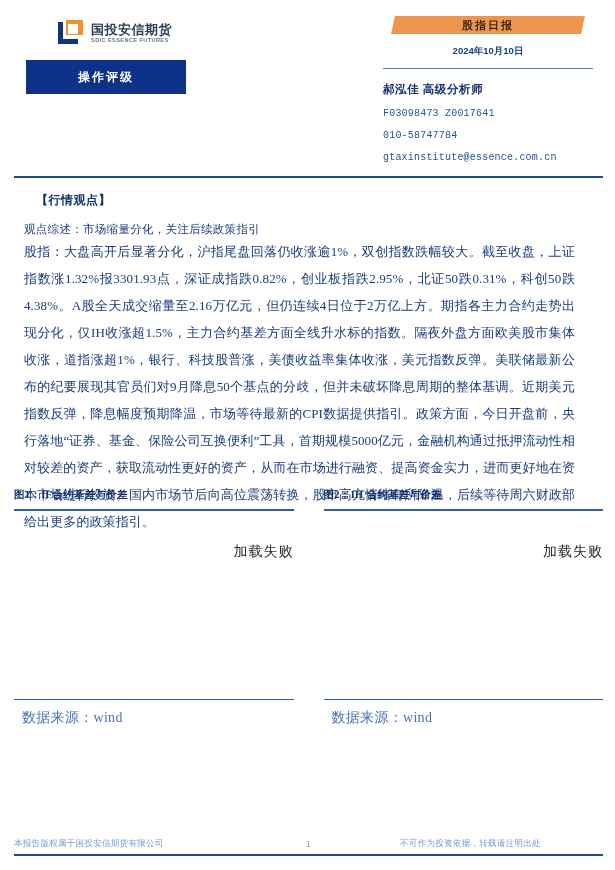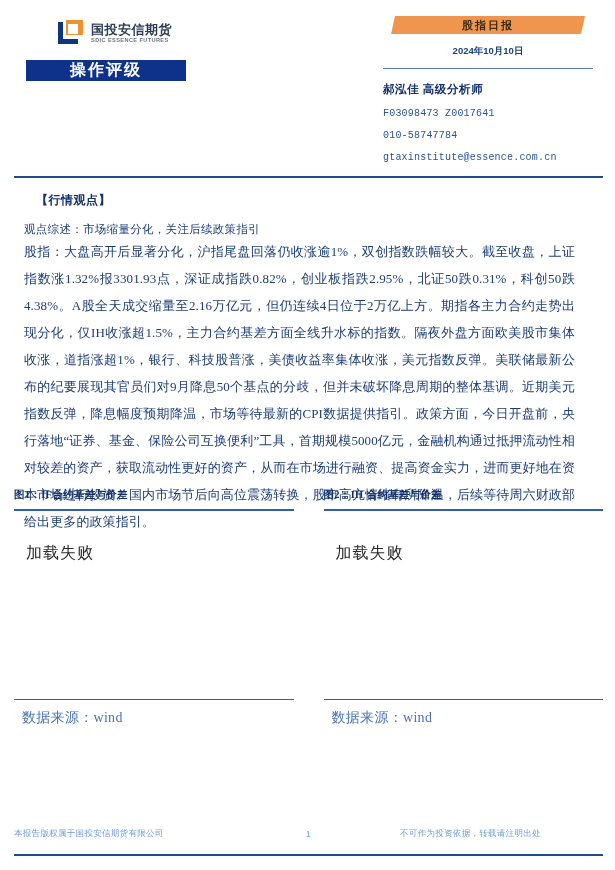--- a/index.html
+++ b/index.html
@@ -81,24 +81,24 @@
     font-size: 5.6px;
     font-weight: bold;
     color: #6b7482;
     letter-spacing: 0.4px;
     display: block;
     margin-top: 2px;
   }
   .rating-bar {
     margin-top: 12px;
     width: 160px;
-    height: 21px;
+    height: 34px;
     background: #0e3289;
     color: #ffffff;
-    font-size: 16px;
+    font-size: 12px;
     font-weight: bold;
     letter-spacing: 2px;
     display: flex;
     align-items: center;
     justify-content: center;
   }
   .rating-row {
     margin-top: 12px;
     display: flex;
     align-items: center;
@@ -223,24 +223,24 @@
   .fig-title-rule {
     height: 1.6px;
     background: #2f5fa5;
   }
   .fig-body {
     height: 188px;
     position: relative;
   }
   .fig-placeholder {
     position: absolute;
-    left: 12px; right: 0;
+    left: 18px; right: 0;
     top: 32px;
-    text-align: left;
-    font-size: 16px;
+    text-align: right;
+    font-size: 14px;
     color: #2b2b2b;
     letter-spacing: 1px;
   }
   .fig-foot-rule {
     height: 1.4px;
     background: #2f5fa5;
   }
   .fig-source {
     margin-top: 9px;
     font-size: 14px;
@@ -254,21 +254,21 @@
     position: absolute;
     left: 14px;
     right: 12px;
     bottom: 14px;
   }
   .footer-row {
     display: flex;
     align-items: center;
     font-size: 8.5px;
     color: #6d9ade;
-    padding-bottom: 14px;
+    padding-bottom: 4px;
     letter-spacing: 0.3px;
   }
   .footer-left { flex: 0 0 45%; }
   .footer-center { flex: 0 0 10%; text-align: center;
     font-family: "Liberation Sans", sans-serif; }
   .footer-right { flex: 1; text-align: center; }
   .footer-rule {
     height: 1.6px;
     background: #1f4a8c;
   }

